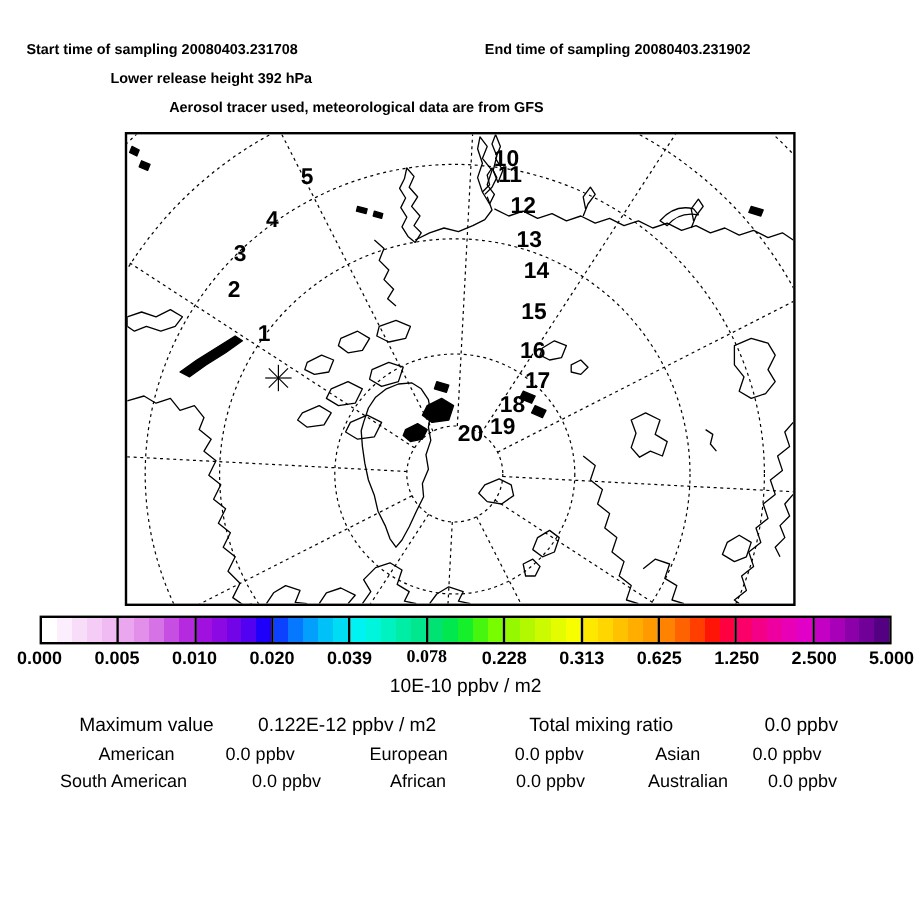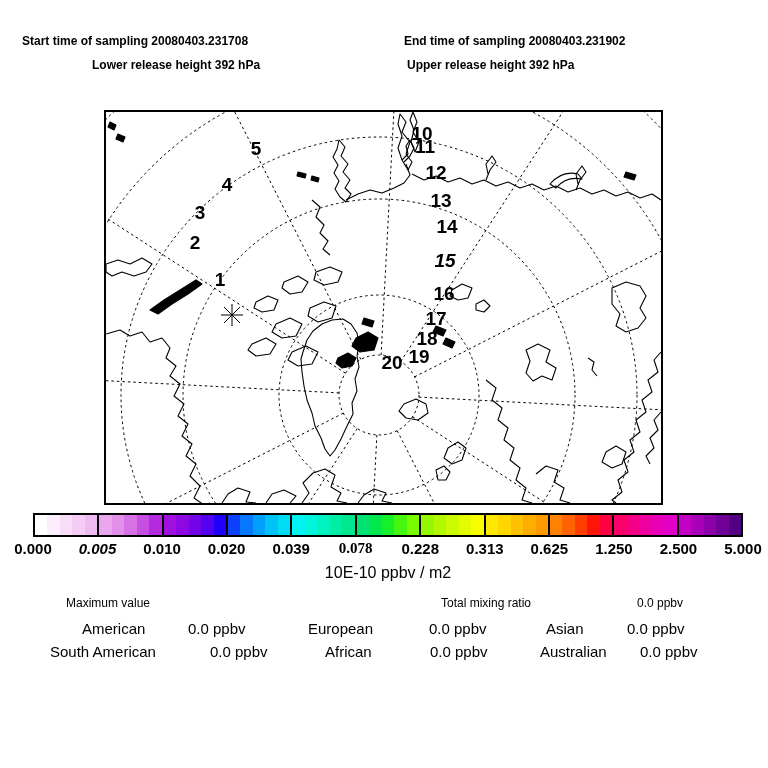--- a/index.html
+++ b/index.html
@@ -16,34 +16,34 @@
   .map-frame svg{position:absolute;left:0;top:0;}
   .region-label{position:absolute;transform:translate(-50%,-50%);
                 font-size:19px;font-weight:bold;line-height:1;}
   #colorbar{position:absolute;left:33px;top:513px;width:710px;height:24px;
             border:2px solid #000;box-sizing:border-box;display:flex;}
   .cb-seg{flex:1 1 0;height:100%;border-left:2px solid #000;}
   .cb-seg:first-child{border-left:none;}
   .tick{position:absolute;top:540px;transform:translateX(-50%);
         font-size:15px;font-weight:bold;}
   .unit{left:388px;top:564px;transform:translateX(-50%);font-size:16px;}
-  .stat{font-size:12px;text-align:center;}
+  .stat{font-size:16px;text-align:center;}
   .statsm{font-size:15px;}
   .s-maxlabel{left:66px;top:596px;} .s-maxval{left:215px;top:596px;}
   .s-totlabel{left:441px;top:596px;} .s-totval{left:637px;top:596px;}
 </style>
 </head>
 <body>
 
 <div class="page">
 
   <div class="abs hline l2a">Start time of sampling 20080403.231708</div>
   <div class="abs hline l2b">End time of sampling 20080403.231902</div>
   <div class="abs hline l3a">Lower release height  392 hPa</div>
-  <div class="abs hline l3b">Upper release height  392 hPa</div>
+  <div class="abs hline l4">Aerosol tracer used, meteorological data are from GFS</div>
 
   <div class="map-frame">
     <svg width="555" height="391" viewBox="0 0 555 391">
       <g id="graticule" stroke="#000" stroke-width="1" fill="none" stroke-dasharray="2.5 3">
         <circle cx="273" cy="283" r="40"></circle>
         <circle cx="273" cy="283" r="100"></circle>
         <circle cx="273" cy="283" r="196"></circle>
         <circle cx="273" cy="283" r="258"></circle>
         <circle cx="273" cy="283" r="322"></circle>
         <circle cx="273" cy="283" r="388"></circle>
@@ -133,23 +133,23 @@
         <span class="region-label" style="left: 114px; top: 167px;">1</span>
         <span class="region-label" style="left: 89px; top: 130px;">2</span>
         <span class="region-label" style="left: 94px; top: 100px;">3</span>
         <span class="region-label" style="left: 121px; top: 72px;">4</span>
         <span class="region-label" style="left: 150px; top: 36px;">5</span>
         <span class="region-label" style="left: 316px; top: 21px;">10</span>
         <span class="region-label" style="left: 319px; top: 34px;">11</span>
         <span class="region-label" style="left: 330px; top: 60px;">12</span>
         <span class="region-label" style="left: 335px; top: 88px;">13</span>
         <span class="region-label" style="left: 341px; top: 114px;">14</span>
-        <span class="region-label" style="left: 339px; top: 148px; font-style: italic;">15</span>
+        <span class="region-label" style="left: 339px; top: 148px;">15</span>
         <span class="region-label" style="left: 338px; top: 181px;">16</span>
-        <span class="region-label" style="left: 330px; top: 206px;">17</span>
+        <span class="region-label" style="left: 342px; top: 206px;">17</span>
         <span class="region-label" style="left: 321px; top: 226px;">18</span>
         <span class="region-label" style="left: 313px; top: 244px;">19</span>
         <span class="region-label" style="left: 286px; top: 250px;">20</span>
       </div>
   </div>
 
   <div id="colorbar">
       <div class="cb-seg" style="background: linear-gradient(90deg, rgb(255, 255, 255) 0%, rgb(255, 255, 255) 20%, rgb(252, 238, 252) 20%, rgb(252, 238, 252) 40%, rgb(248, 221, 248) 40%, rgb(248, 221, 248) 60%, rgb(244, 204, 246) 60%, rgb(244, 204, 246) 80%, rgb(239, 187, 242) 80%, rgb(239, 187, 242) 100%);"></div>
       <div class="cb-seg" style="background: linear-gradient(90deg, rgb(234, 166, 238) 0%, rgb(234, 166, 238) 20%, rgb(225, 143, 233) 20%, rgb(225, 143, 233) 40%, rgb(214, 113, 230) 40%, rgb(214, 113, 230) 60%, rgb(199, 78, 226) 60%, rgb(199, 78, 226) 80%, rgb(181, 42, 222) 80%, rgb(181, 42, 222) 100%);"></div>
       <div class="cb-seg" style="background: linear-gradient(90deg, rgb(160, 17, 224) 0%, rgb(160, 17, 224) 20%, rgb(140, 9, 228) 20%, rgb(140, 9, 228) 40%, rgb(116, 4, 232) 40%, rgb(116, 4, 232) 60%, rgb(82, 2, 240) 60%, rgb(82, 2, 240) 80%, rgb(30, 0, 250) 80%, rgb(30, 0, 250) 100%);"></div>
@@ -159,26 +159,27 @@
       <div class="cb-seg" style="background: linear-gradient(90deg, rgb(150, 248, 0) 0%, rgb(150, 248, 0) 20%, rgb(178, 248, 0) 20%, rgb(178, 248, 0) 40%, rgb(204, 250, 0) 40%, rgb(204, 250, 0) 60%, rgb(228, 252, 0) 60%, rgb(228, 252, 0) 80%, rgb(248, 254, 0) 80%, rgb(248, 254, 0) 100%);"></div>
       <div class="cb-seg" style="background: linear-gradient(90deg, rgb(255, 232, 0) 0%, rgb(255, 232, 0) 20%, rgb(255, 214, 0) 20%, rgb(255, 214, 0) 40%, rgb(255, 194, 0) 40%, rgb(255, 194, 0) 60%, rgb(255, 174, 0) 60%, rgb(255, 174, 0) 80%, rgb(255, 154, 0) 80%, rgb(255, 154, 0) 100%);"></div>
       <div class="cb-seg" style="background: linear-gradient(90deg, rgb(255, 130, 0) 0%, rgb(255, 130, 0) 20%, rgb(255, 98, 0) 20%, rgb(255, 98, 0) 40%, rgb(255, 62, 0) 40%, rgb(255, 62, 0) 60%, rgb(255, 20, 8) 60%, rgb(255, 20, 8) 80%, rgb(255, 0, 64) 80%, rgb(255, 0, 64) 100%);"></div>
       <div class="cb-seg" style="background: linear-gradient(90deg, rgb(251, 0, 104) 0%, rgb(251, 0, 104) 20%, rgb(244, 0, 134) 20%, rgb(244, 0, 134) 40%, rgb(238, 0, 160) 40%, rgb(238, 0, 160) 60%, rgb(231, 0, 182) 60%, rgb(231, 0, 182) 80%, rgb(224, 0, 200) 80%, rgb(224, 0, 200) 100%);"></div>
       <div class="cb-seg" style="background: linear-gradient(90deg, rgb(196, 0, 196) 0%, rgb(196, 0, 196) 20%, rgb(168, 0, 184) 20%, rgb(168, 0, 184) 40%, rgb(140, 0, 170) 40%, rgb(140, 0, 170) 60%, rgb(112, 0, 152) 60%, rgb(112, 0, 152) 80%, rgb(84, 0, 130) 80%, rgb(84, 0, 130) 100%);"></div>
     </div>
   <div id="ticks"></div>
   <div class="abs unit">10E-10 ppbv / m2</div>
 
   <div class="abs stat s-maxlabel">Maximum value</div>
+  <div class="abs stat s-maxval">0.122E-12 ppbv / m2</div>
   <div class="abs stat s-totlabel">Total mixing ratio</div>
   <div class="abs stat s-totval">0.0 ppbv</div>
   <div id="region-stats"></div>
 
 <span class="tick" style="left: 33px;">0.000</span>
-    <span class="tick" style="left: 97.5455px; font-style: italic;">0.005</span>
+    <span class="tick" style="left: 97.5455px;">0.005</span>
     <span class="tick" style="left: 162.091px;">0.010</span>
     <span class="tick" style="left: 226.636px;">0.020</span>
     <span class="tick" style="left: 291.182px;">0.039</span>
     <span class="tick" style="left: 355.727px; font-family: Liberation Serif, serif;">0.078</span>
     <span class="tick" style="left: 420.273px;">0.228</span>
     <span class="tick" style="left: 484.818px;">0.313</span>
     <span class="tick" style="left: 549.364px;">0.625</span>
     <span class="tick" style="left: 613.909px;">1.250</span>
     <span class="tick" style="left: 678.455px;">2.500</span>
     <span class="tick" style="left: 743px;">5.000</span>

